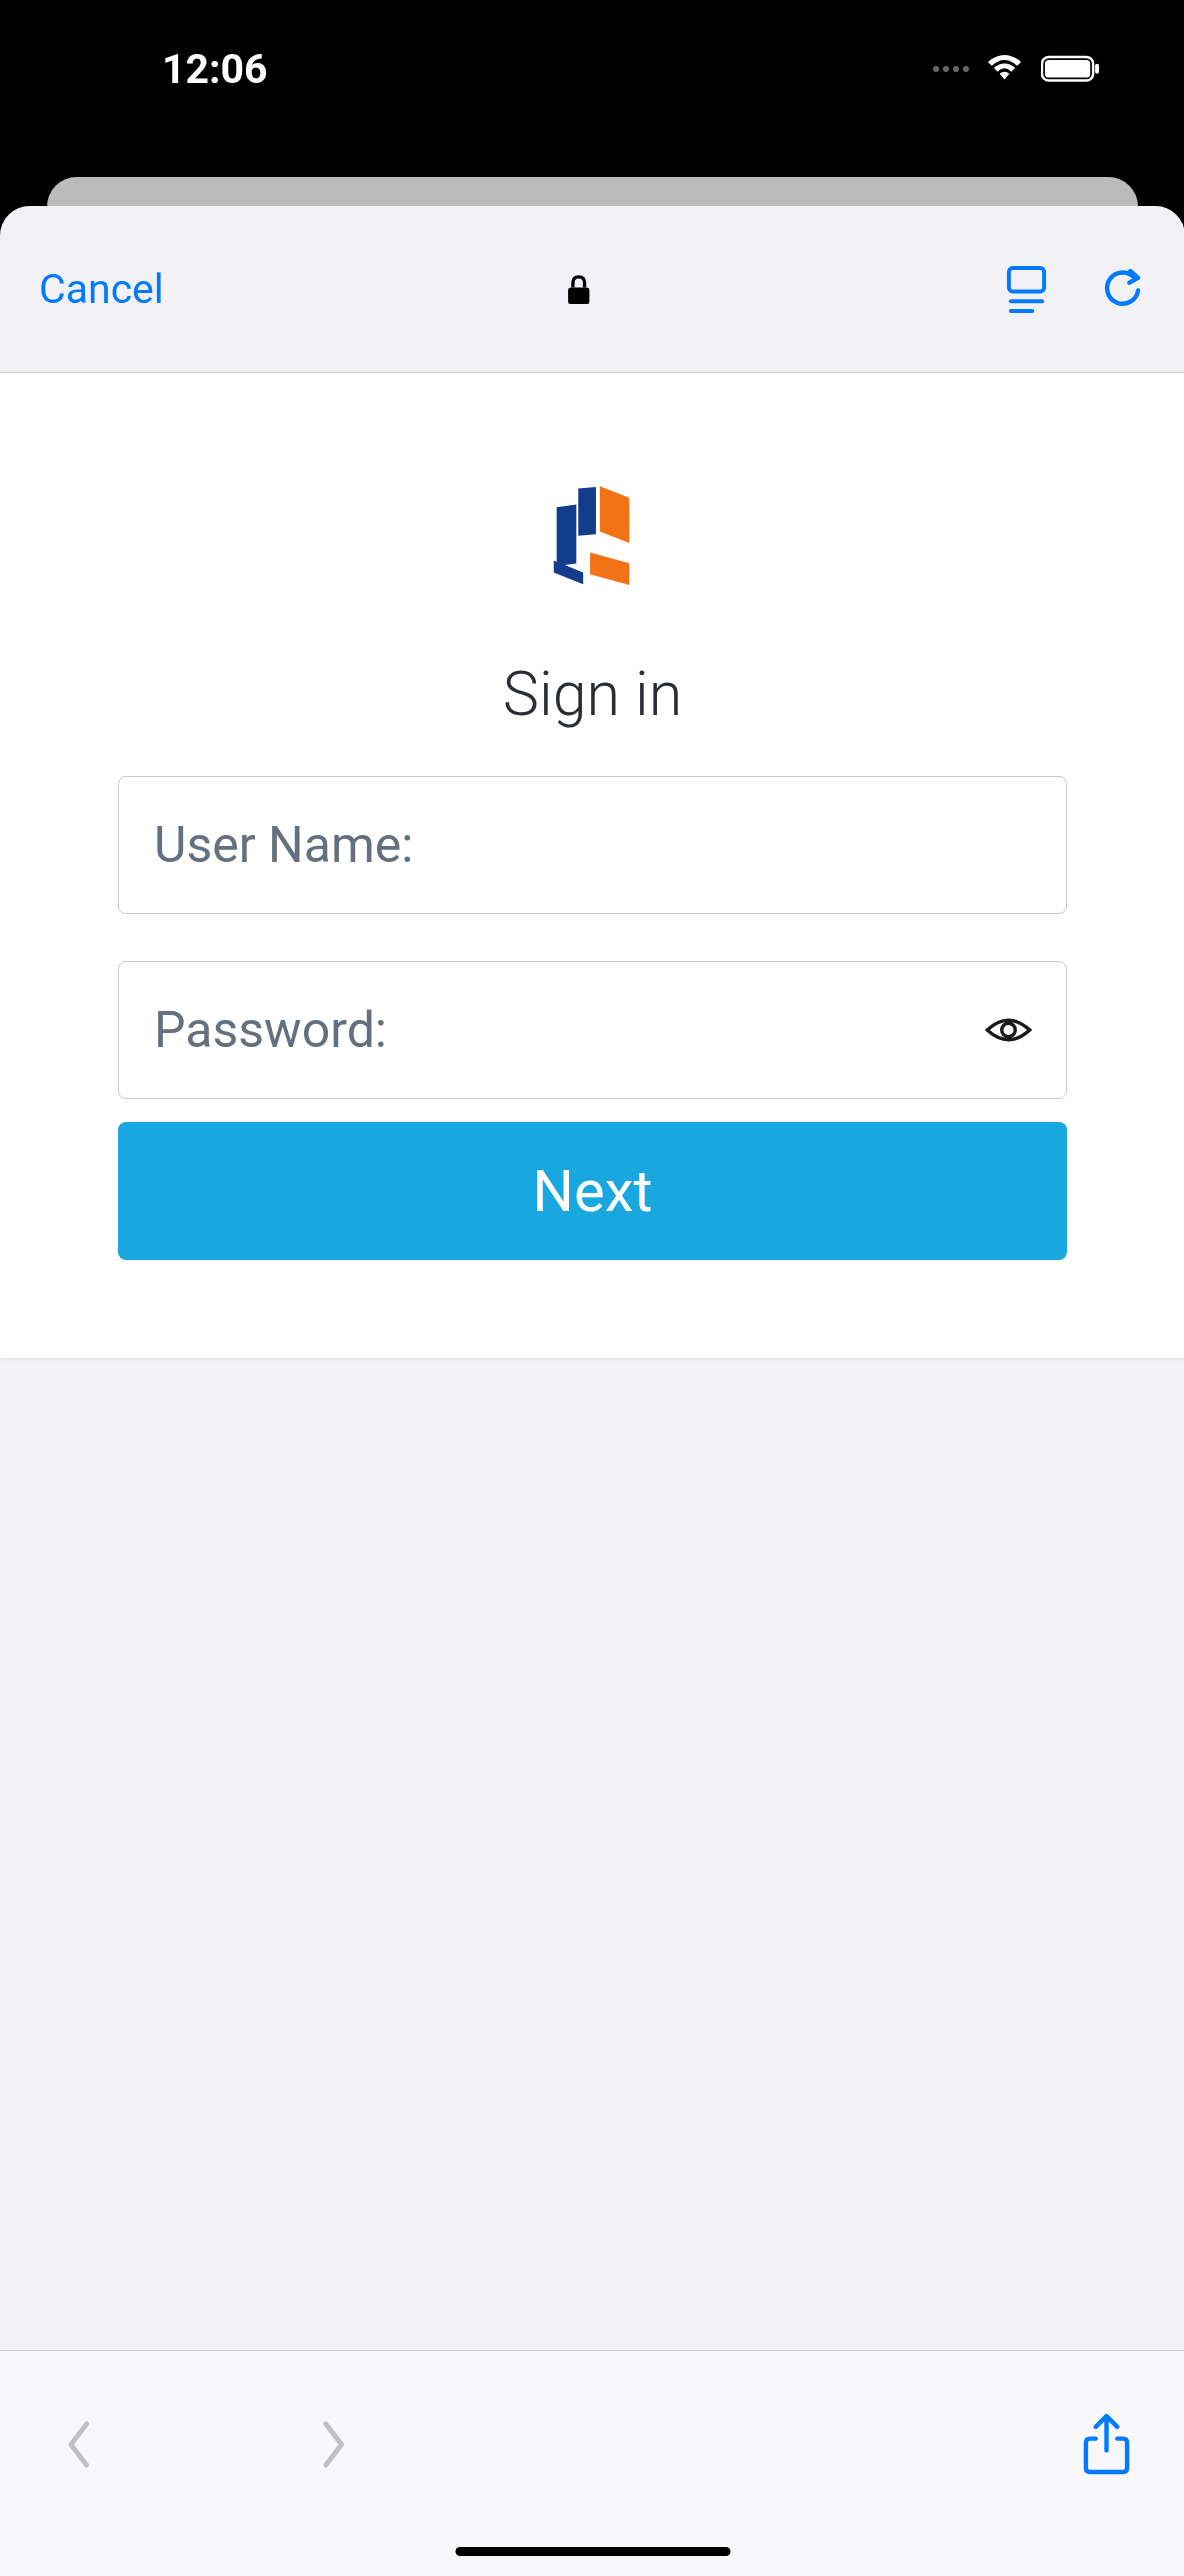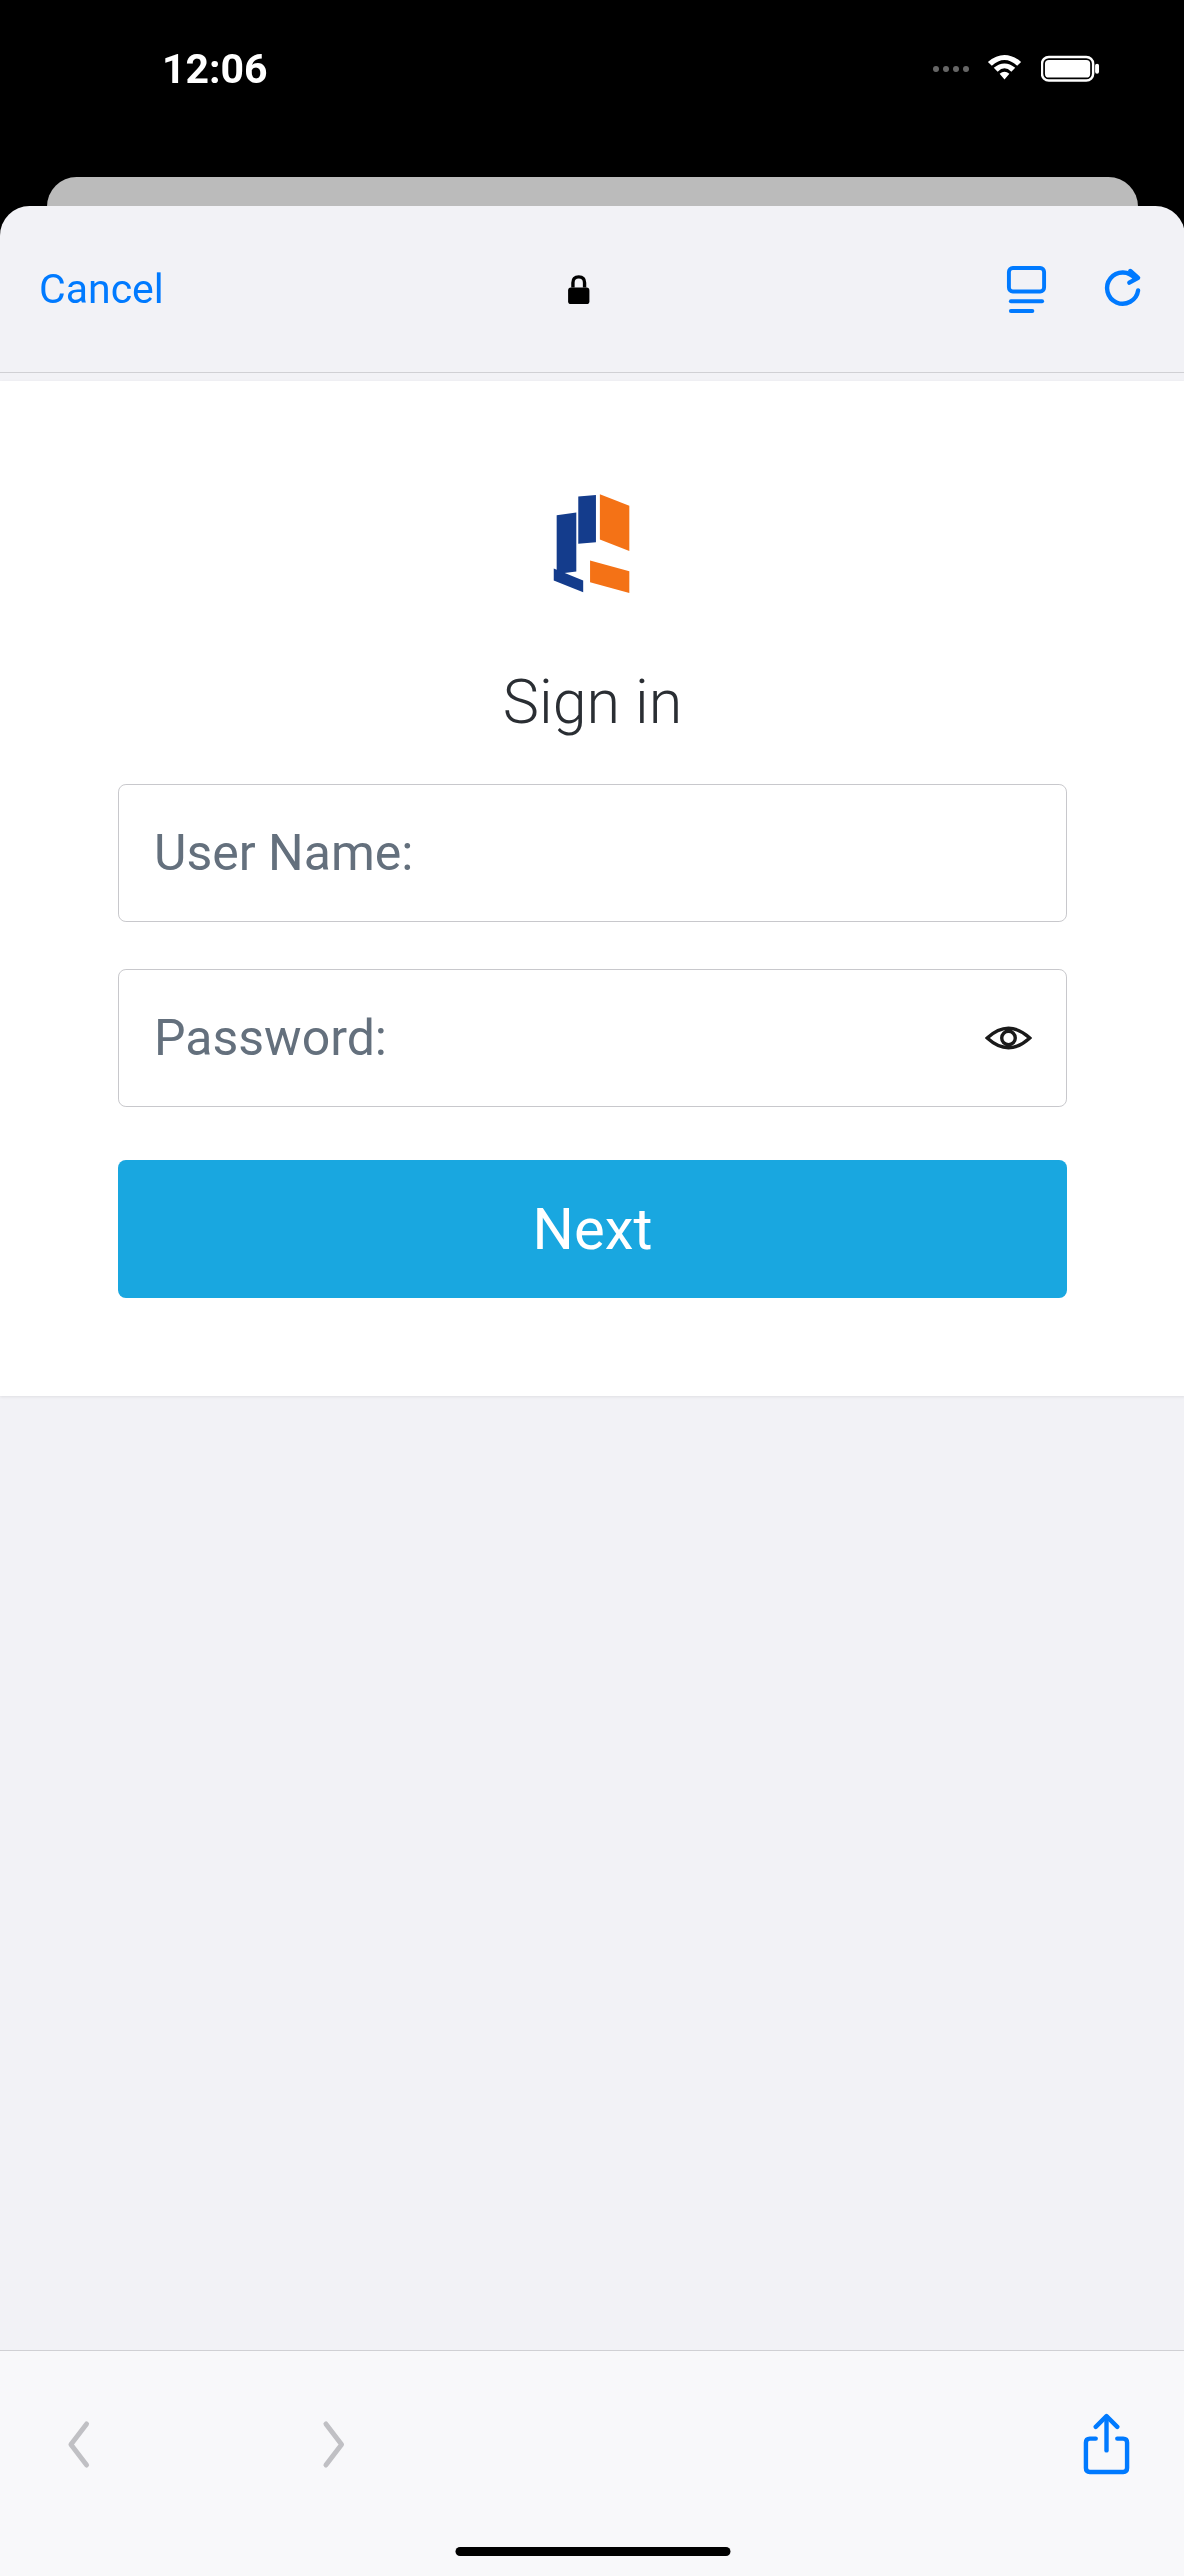--- a/index.html
+++ b/index.html
@@ -63,21 +63,20 @@
     .sheet {
       position: absolute;
       top: 206px;
       left: 0;
       right: 0;
       bottom: 0;
       background: #f2f2f6;
       border-radius: 29.5px 29.5px 0 0;
       display: flex;
       flex-direction: column;
-      gap: 8px;
     }
     .browser-bar {
       height: 167px;
       display: flex;
       align-items: center;
       padding: 0 39px;
       border-bottom: 1px solid #d0d0d4;
       gap: 29.5px;
     }
     .cancel-btn {
@@ -146,21 +145,21 @@
       color: #333;
       margin-bottom: 47px;
       outline: none;
       background: #fff;
     }
     .input-field::placeholder {
       color: #64707d;
     }
     .password-wrapper {
       position: relative;
-      margin-bottom: 53px;
+      margin-bottom: 23px;
     }
     .password-wrapper .input-field {
       margin-bottom: 0;
       padding-right: 98px;
     }
     .eye-btn {
       position: absolute;
       right: 35px;
       top: 50%;
       transform: translateY(-50%);

